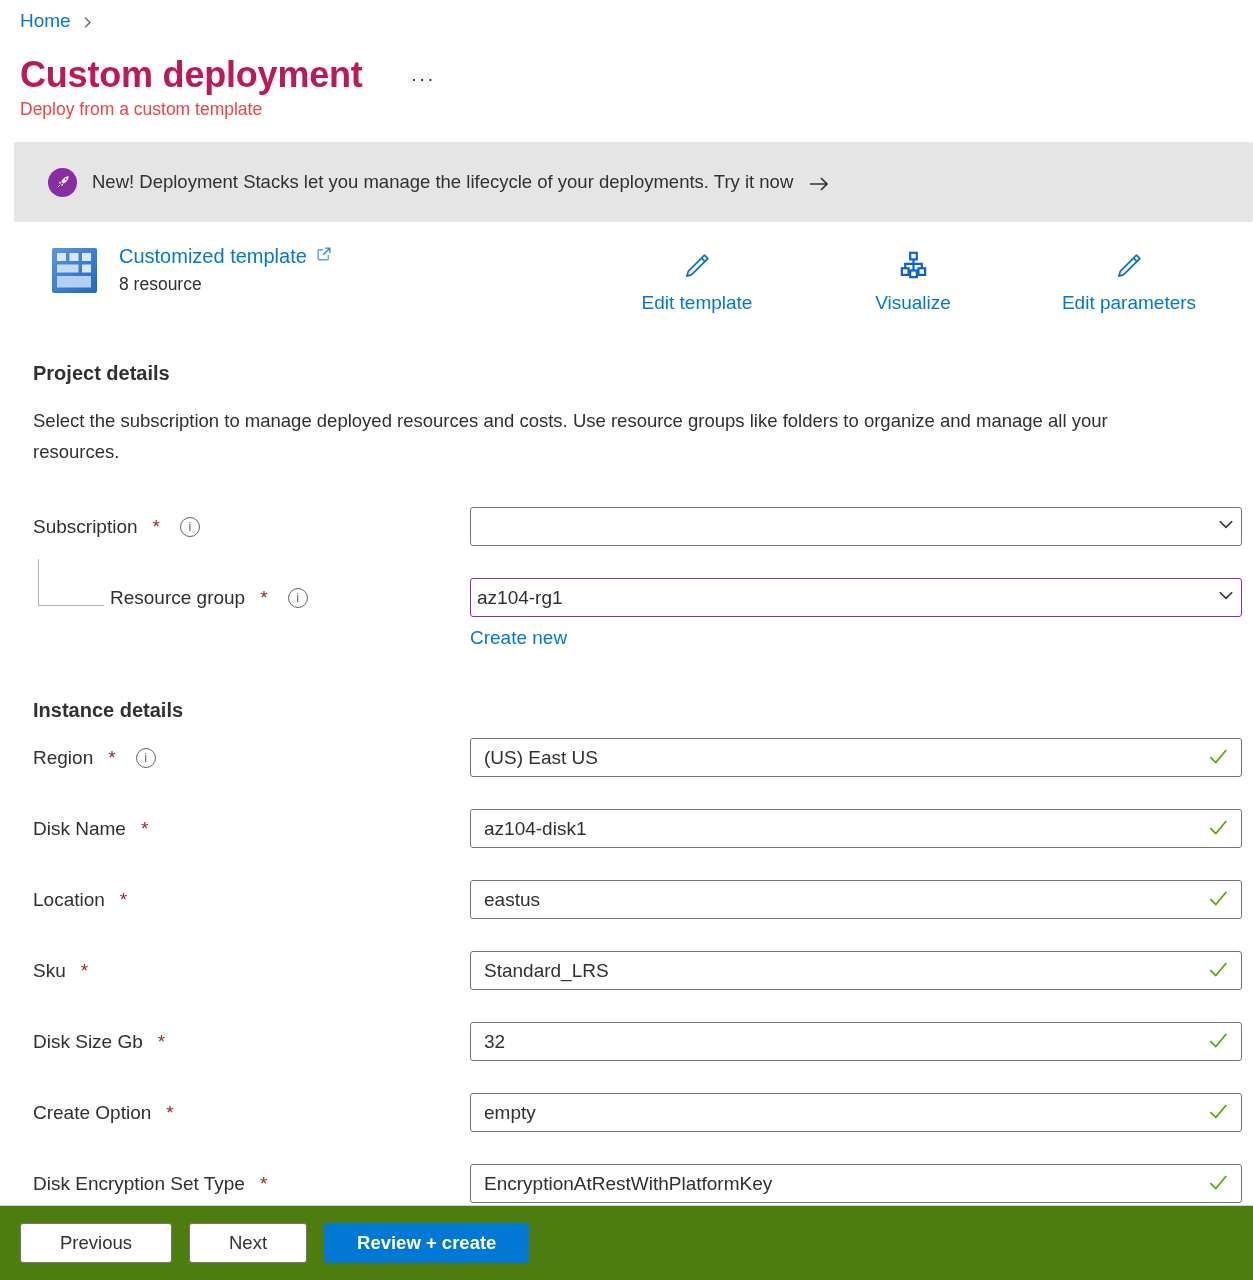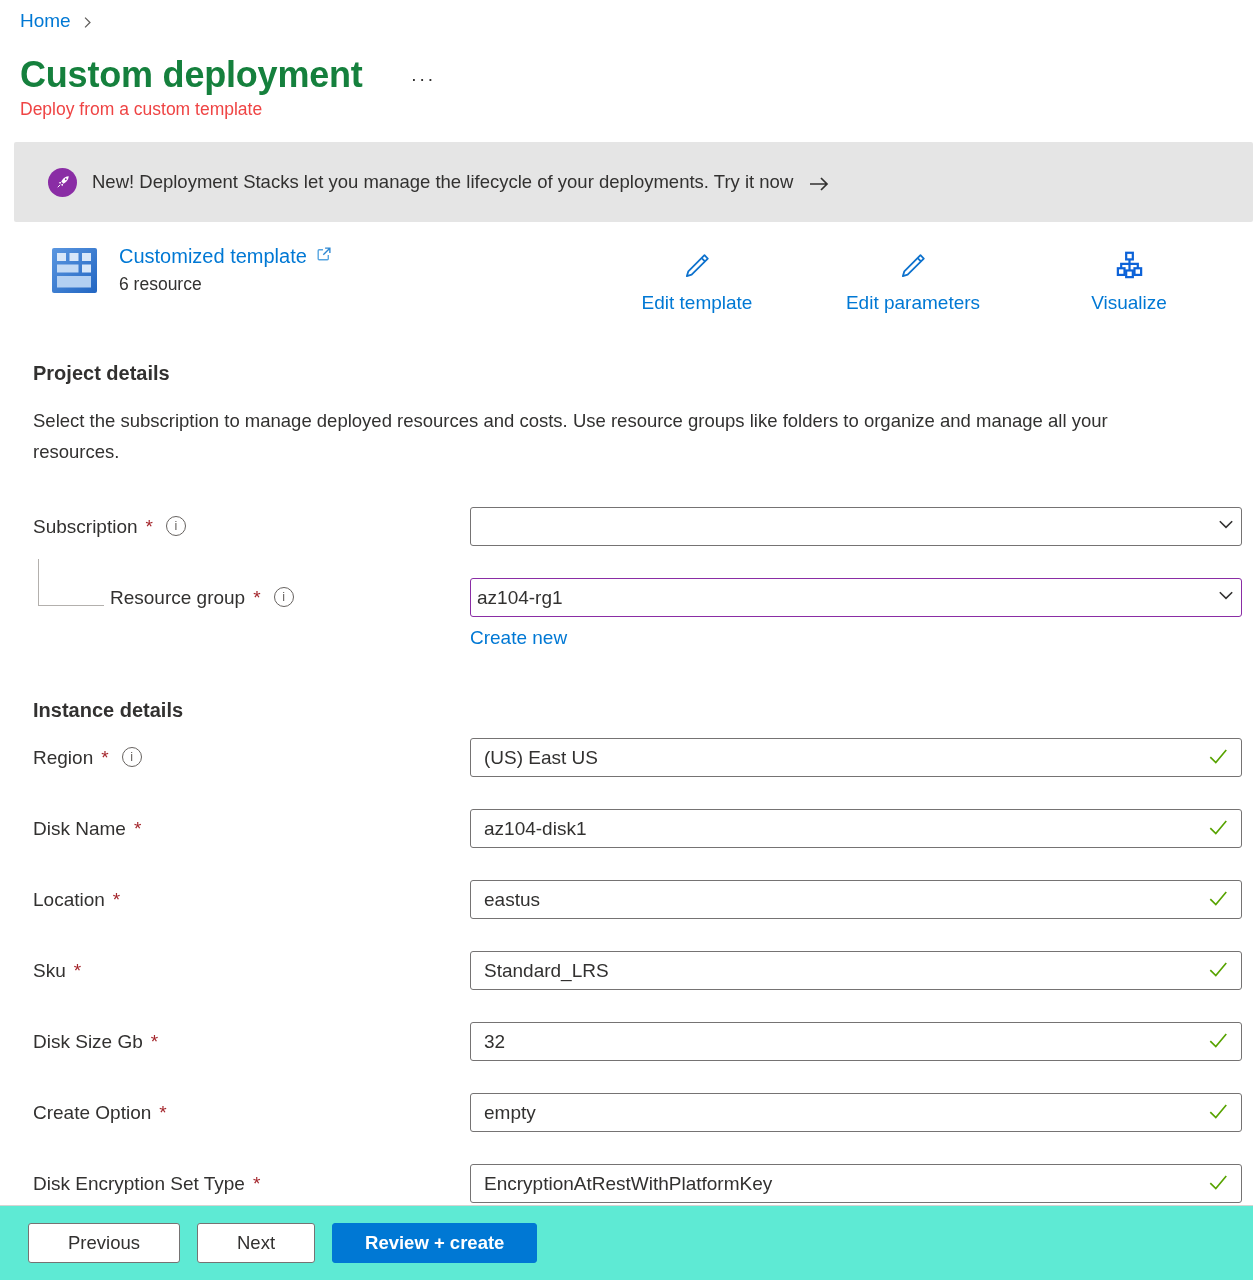--- a/index.html
+++ b/index.html
@@ -7,21 +7,21 @@
   body { font-family: "Liberation Sans", sans-serif; color: #323130; }
   .page { position: relative; width: 1253px; height: 1280px; overflow: hidden; background: #fff; }
 
   
   .breadcrumb { margin: 10px 0 0 20px; display: flex; align-items: center; gap: 10px; font-size: 19px; }
   .breadcrumb a { color: #0078d4; text-decoration: none; cursor: pointer; }
   .crumb-chevron { display: inline-flex; margin-top: 2px; }
 
   
   .title-row { margin: 22px 0 0 20px; display: flex; align-items: center; }
-  .page-title { font-size: 36px; font-weight: 700; color: #15803d; letter-spacing: -0.2px; }
+  .page-title { font-size: 36px; font-weight: 700; color: #be185d; letter-spacing: -0.2px; }
   .more-btn { margin-left: 48px; margin-top: 8px; font-size: 19px; letter-spacing: 2px; color: #323130; background: none; border: none; cursor: pointer; font-family: inherit; }
   .subtitle { margin: 3px 0 0 20px; font-size: 17.5px; color: #ef4444; }
 
   
   .banner { margin: 22px 0 0 14px; height: 80px; background: #e5e5e5; border-radius: 2px; display: flex; align-items: center; padding: 0 20px 0 34px; cursor: pointer; }
   .banner-icon { width: 29px; height: 29px; border-radius: 50%; background: #8a2da5; display: flex; align-items: center; justify-content: center; flex: none; }
   .banner-text { margin-left: 15px; font-size: 18.5px; color: #323130; }
   .banner-arrow { margin-left: 15px; display: inline-flex; margin-top: 3px; }
 
   
@@ -33,40 +33,40 @@
   .template-actions { display: flex; margin-top: 5px; }
   .action { width: 216px; display: flex; flex-direction: column; align-items: center; gap: 6px; color: #0078d4; font-size: 19px; cursor: pointer; background: none; border: none; font-family: inherit; }
 
   
   .section-heading { margin: 48px 0 0 33px; font-size: 20px; font-weight: 700; color: #323130; }
   .section-desc { margin: 20px 40px 0 33px; max-width: 1150px; font-size: 18.5px; line-height: 1.68; color: #323130; }
 
   
   .form { margin-top: 40px; }
   .form-row { display: flex; align-items: center; margin: 0 11px 32px 33px; }
-  .form-label { width: 437px; flex: none; font-size: 19px; color: #323130; display: flex; gap: 7px; position: relative; }
+  .form-label { width: 437px; flex: none; font-size: 19px; color: #323130; display: flex; align-items: center; gap: 14px; position: relative; }
   .req { color: #a4262c; font-size: 19px; margin-left: 1px; }
   .info-icon { width: 20px; height: 20px; border: 1px solid #66625f; border-radius: 50%; display: inline-flex; align-items: center; justify-content: center; font-size: 12.5px; color: #66625f; margin-left: 6px; cursor: pointer; flex: none; }
   .form-field { flex: 1; position: relative; }
 
   .dropdown { height: 39px; background: #fff; border: 1px solid #757373; border-radius: 3px; display: flex; align-items: center; justify-content: space-between; padding: 0 6px; font-size: 19px; cursor: pointer; }
   .dropdown.focus-purple { border: 1.5px solid #8a2da5; }
 
   .inputwrap { position: relative; }
   .inputwrap input { width: 100%; height: 39px; border: 1px solid #757373; border-radius: 3px; font-family: "Liberation Sans", sans-serif; font-size: 19px; color: #323130; padding: 0 44px 0 13px; background: #fff; }
   .check-icon { position: absolute; right: 13px; top: 50%; transform: translateY(-50%); pointer-events: none; }
 
   .indent-label { padding-left: 77px; }
   .elbow { position: absolute; left: 5px; top: -28px; width: 66px; height: 47px; border-left: 1px solid #b3b0ad; border-bottom: 1px solid #b3b0ad; pointer-events: none; }
   .create-new-row { margin: -22px 11px 34px 470px; }
   .create-new { font-size: 19px; color: #0078d4; text-decoration: none; cursor: pointer; }
   .instance-heading { margin-bottom: 16px; }
 
   
-  .footer { position: absolute; left: 0; right: 0; bottom: 0; height: 75px; background: #5eead4; border-top: 1px solid #d6d4d2; display: flex; align-items: center; padding-left: 28px; gap: 17px; }
+  .footer { position: absolute; left: 0; right: 0; bottom: 0; height: 75px; background: #4d7c0f; border-top: 1px solid #d6d4d2; display: flex; align-items: center; padding-left: 20px; gap: 17px; }
   .btn { height: 40px; font-family: "Liberation Sans", sans-serif; font-size: 18.5px; border-radius: 3px; cursor: pointer; }
   .btn-secondary { background: #fff; color: #323130; border: 1px solid #757373; padding: 0 39px; }
   .btn-primary { background: #0078d4; color: #fff; border: 1px solid #0078d4; padding: 0 32px; font-weight: 600; }
 </style>
 </head>
 <body>
 
 <div class="page">
 
   <div class="breadcrumb">
@@ -123,60 +123,60 @@
       <div>
         <a class="template-title">
           <span>Customized template</span>
           <span>
             <svg width="17" height="17" viewBox="0 0 16 16">
                 <path d="M7.5 3.5H3.9c-.5 0-.9.4-.9.9v7.7c0 .5.4.9.9.9h7.7c.5 0 .9-.4.9-.9V8.5" fill="none" stroke="#55a4e0" stroke-width="1.3"></path>
                 <path d="M9.5 2h4.5v4.5M13.7 2.3L7.8 8.2" fill="none" stroke="#2f88d2" stroke-width="1.3"></path>
               </svg>
           </span>
         </a>
-        <div class="template-count">6 resource</div>
+        <div class="template-count">8 resource</div>
       </div>
     </div>
     <div class="template-actions">
       <button class="action">
         <span>
           <svg width="31" height="31" viewBox="0 0 28 28">
               <g fill="none" stroke="#0c71cd" stroke-width="1.6" stroke-linejoin="round">
                 <path d="M20.3 4.7l3 3L8.7 22.3 4.4 23.6l1.3-4.3L20.3 4.7z"></path>
                 <path d="M18 7.5l2.5 2.5"></path>
               </g>
             </svg>
         </span>
         <span>Edit template</span>
       </button>
       <button class="action">
         <span>
           <svg width="31" height="31" viewBox="0 0 28 28">
-              <g fill="none" stroke="#0c71cd" stroke-width="1.6" stroke-linejoin="round">
-                <path d="M20.3 4.7l3 3L8.7 22.3 4.4 23.6l1.3-4.3L20.3 4.7z"></path>
-                <path d="M18 7.5l2.5 2.5"></path>
-              </g>
-            </svg>
-        </span>
-        <span>Edit parameters</span>
-      </button>
-      <button class="action">
-        <span>
-          <svg width="31" height="31" viewBox="0 0 28 28">
               <g fill="none" stroke="#0c62d8" stroke-width="2">
                 <rect x="11" y="2.5" width="6" height="6"></rect>
                 <path d="M14 8.5v4M6.5 17v-4.5h15V17M14 12.5v6"></path>
                 <rect x="3.5" y="16.5" width="6" height="6"></rect>
                 <rect x="18.5" y="16.5" width="6" height="6"></rect>
                 <rect x="11" y="18.5" width="6" height="6"></rect>
               </g>
             </svg>
         </span>
         <span>Visualize</span>
       </button>
+      <button class="action">
+        <span>
+          <svg width="31" height="31" viewBox="0 0 28 28">
+              <g fill="none" stroke="#0c71cd" stroke-width="1.6" stroke-linejoin="round">
+                <path d="M20.3 4.7l3 3L8.7 22.3 4.4 23.6l1.3-4.3L20.3 4.7z"></path>
+                <path d="M18 7.5l2.5 2.5"></path>
+              </g>
+            </svg>
+        </span>
+        <span>Edit parameters</span>
+      </button>
     </div>
   </div>
 
   <h2 class="section-heading">Project details</h2>
   <p class="section-desc">Select the subscription to manage deployed resources and costs. Use resource groups like folders to organize and manage all your resources.</p>
 
   <div class="form">
 
     <div class="form-row">
       <div class="form-label">

